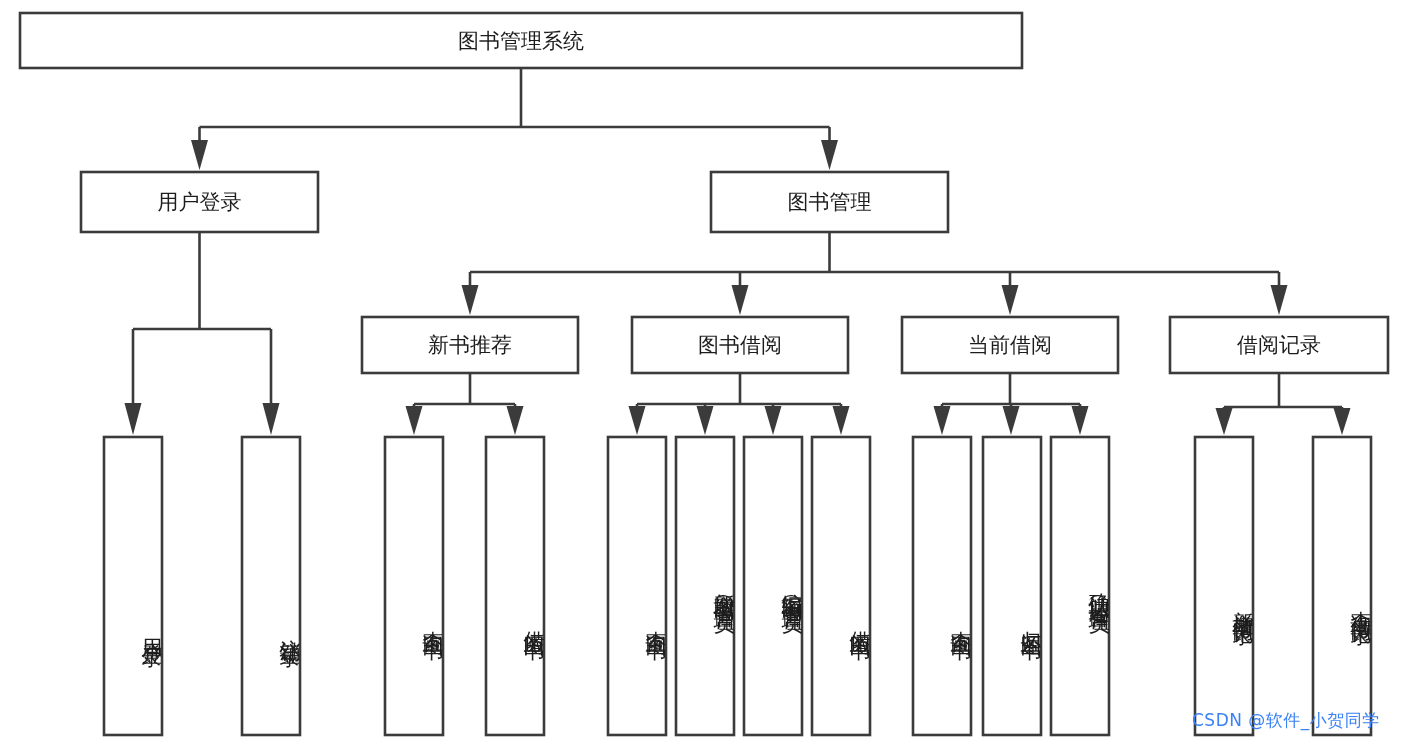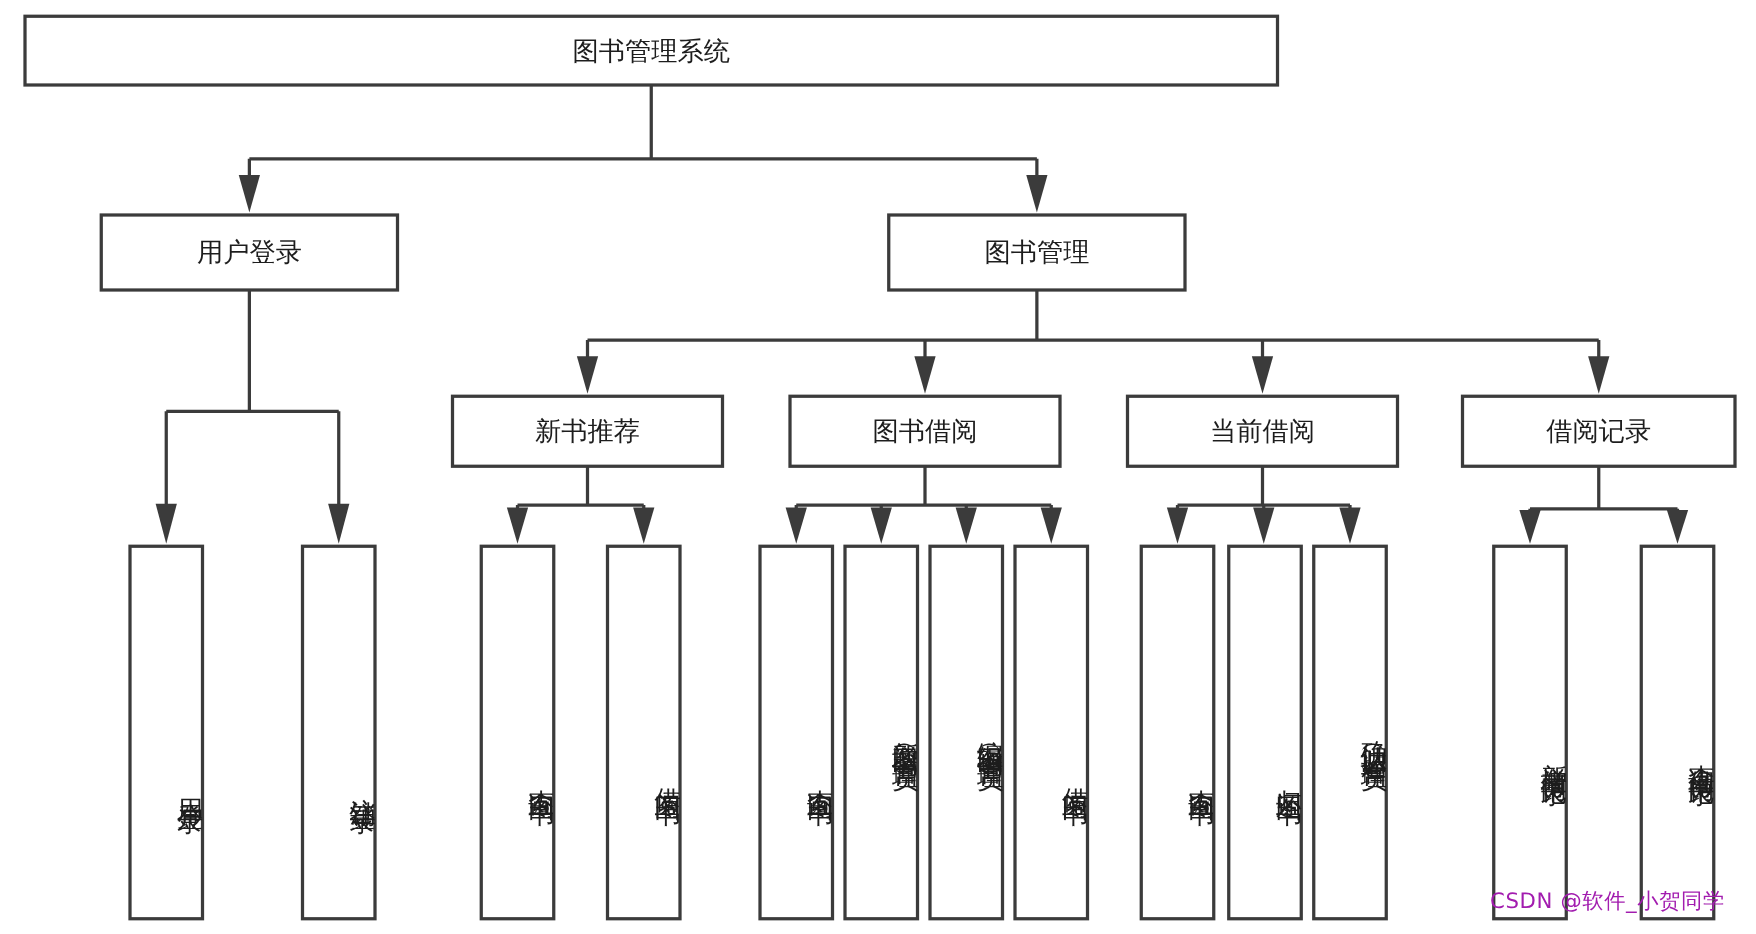--- a/index.html
+++ b/index.html
@@ -61,21 +61,21 @@
     text-align: center;
     display: flex;
     align-items: flex-start;
     justify-content: center;
     pointer-events: none;
   }
   .watermark {
     position: absolute;
     font-family: "DejaVu Sans", "Liberation Sans", sans-serif;
     font-size: 17px;
-    color: #a21caf;
+    color: #3b82f6;
     white-space: nowrap;
     letter-spacing: 0.5px;
   }
 </style>
 </head>
 <body>
 
 <div id="diagram-root">
 
   <svg class="diagram-canvas" viewBox="0 0 1405 747" xmlns="http://www.w3.org/2000/svg">

